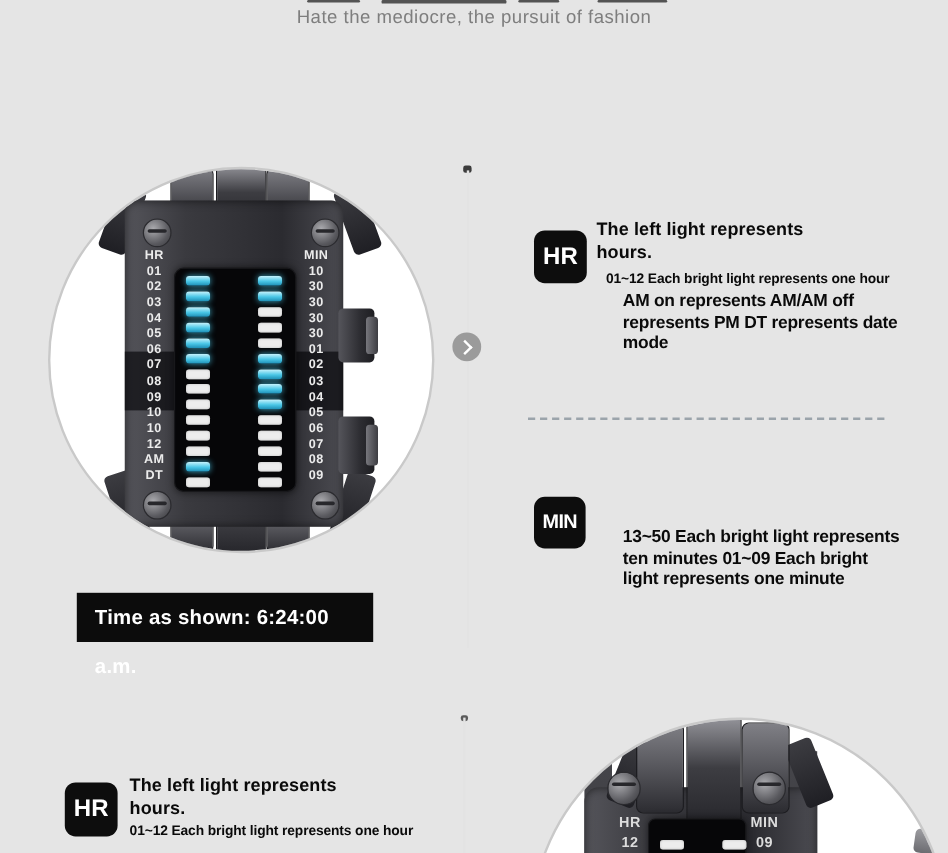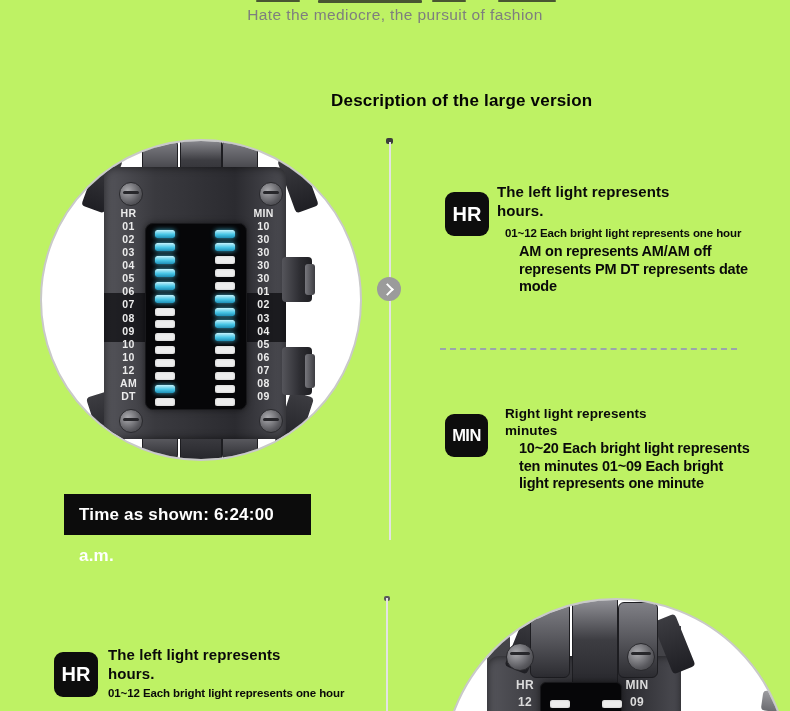--- a/index.html
+++ b/index.html
@@ -1,17 +1,17 @@
 <!DOCTYPE html>
 <html><head>
 <meta charset="utf-8">
 <style>
   html,body{margin:0;padding:0;background:#fff;}
   .page{
-    position:relative;width:790px;height:711px;overflow:hidden;background:#bef264;
+    position:relative;width:790px;height:711px;overflow:hidden;background:#e5e5e5;
     font-family:"Liberation Sans","DejaVu Sans",sans-serif;color:#0a0a0a;
   }
   
   .frag{position:absolute;top:0;height:2px;background:#222;opacity:.75;border-radius:1px;}
   .tagline{position:absolute;top:6px;left:0;right:0;text-align:center;font-size:15.5px;
     color:#7e7e7e;letter-spacing:.4px;}
   .sec-title{position:absolute;font-weight:bold;color:#050505;letter-spacing:.2px;}
   .sec-title.large{top:91px;left:331px;font-size:17px;}
   .sec-title.minor{top:564px;left:330px;font-size:16.5px;}
   
@@ -101,21 +101,20 @@
 <body>
 
 <div class="page">
 
   <div class="frag" style="left:256px;width:44px;"></div>
   <div class="frag" style="left:318px;width:104px;height:3px;"></div>
   <div class="frag" style="left:432px;width:34px;"></div>
   <div class="frag" style="left:498px;width:58px;"></div>
 
   <div class="tagline">Hate the mediocre, the pursuit of fashion</div>
-  <div class="sec-title large">Description of the large version</div>
 
   <div class="vdot vdot1"></div>
   <div class="vline vline1"></div>
   <div class="chev-circle">
       <i></i>
     </div>
 
   <div class="watch-circle w1">
     <div class="wpart wedge" style="left:48px;top:14px;transform:rotate(20deg);"></div>
     <div class="wpart wedge" style="left:244px;top:14px;transform:rotate(-20deg);"></div>
@@ -213,23 +212,21 @@
   <div class="note-title hr-title">The left light represents
 hours.</div>
   <div class="note-small hr-small">01~12 Each bright light represents one hour</div>
   <div class="note-detail hr-detail">AM on represents AM/AM off
 represents PM DT represents date
 mode</div>
 
   <div class="dash-divider"></div>
 
   <div class="badge min">MIN</div>
-  <div class="note-title min-title">Right light represents
-minutes</div>
-  <div class="note-detail min-detail">10~20 Each bright light represents
+  <div class="note-detail min-detail">13~50 Each bright light represents
 ten minutes 01~09 Each bright
 light represents one minute</div>
 
   <div class="time-caption">Time as shown: 6:24:00 a.m.</div>
 
 
   <div class="vdot vdot2"></div>
   <div class="vline vline2"></div>
 
   <div class="badge hr-bottom">HR</div>

